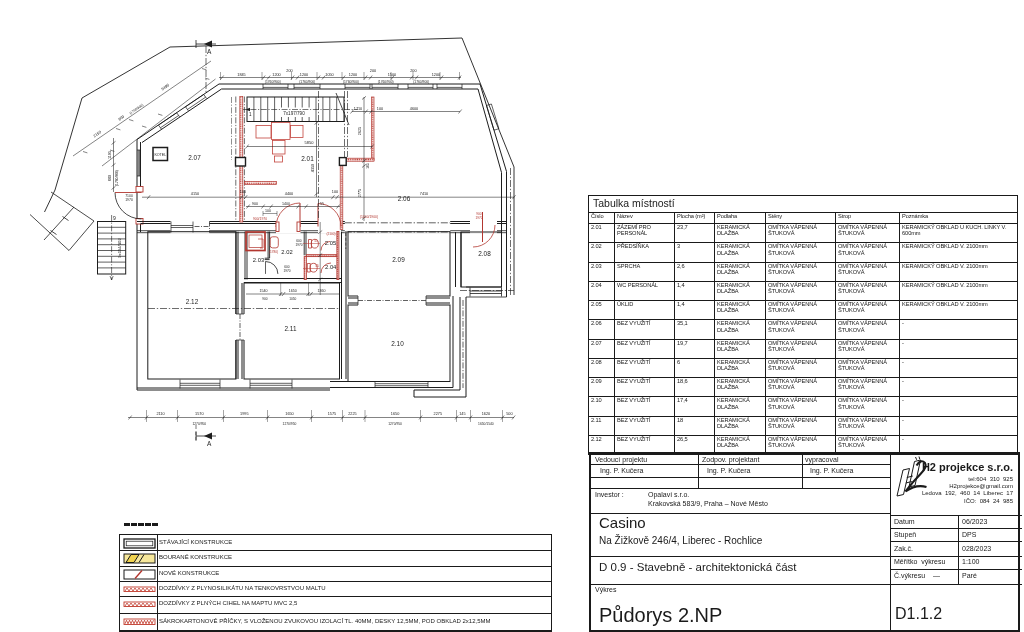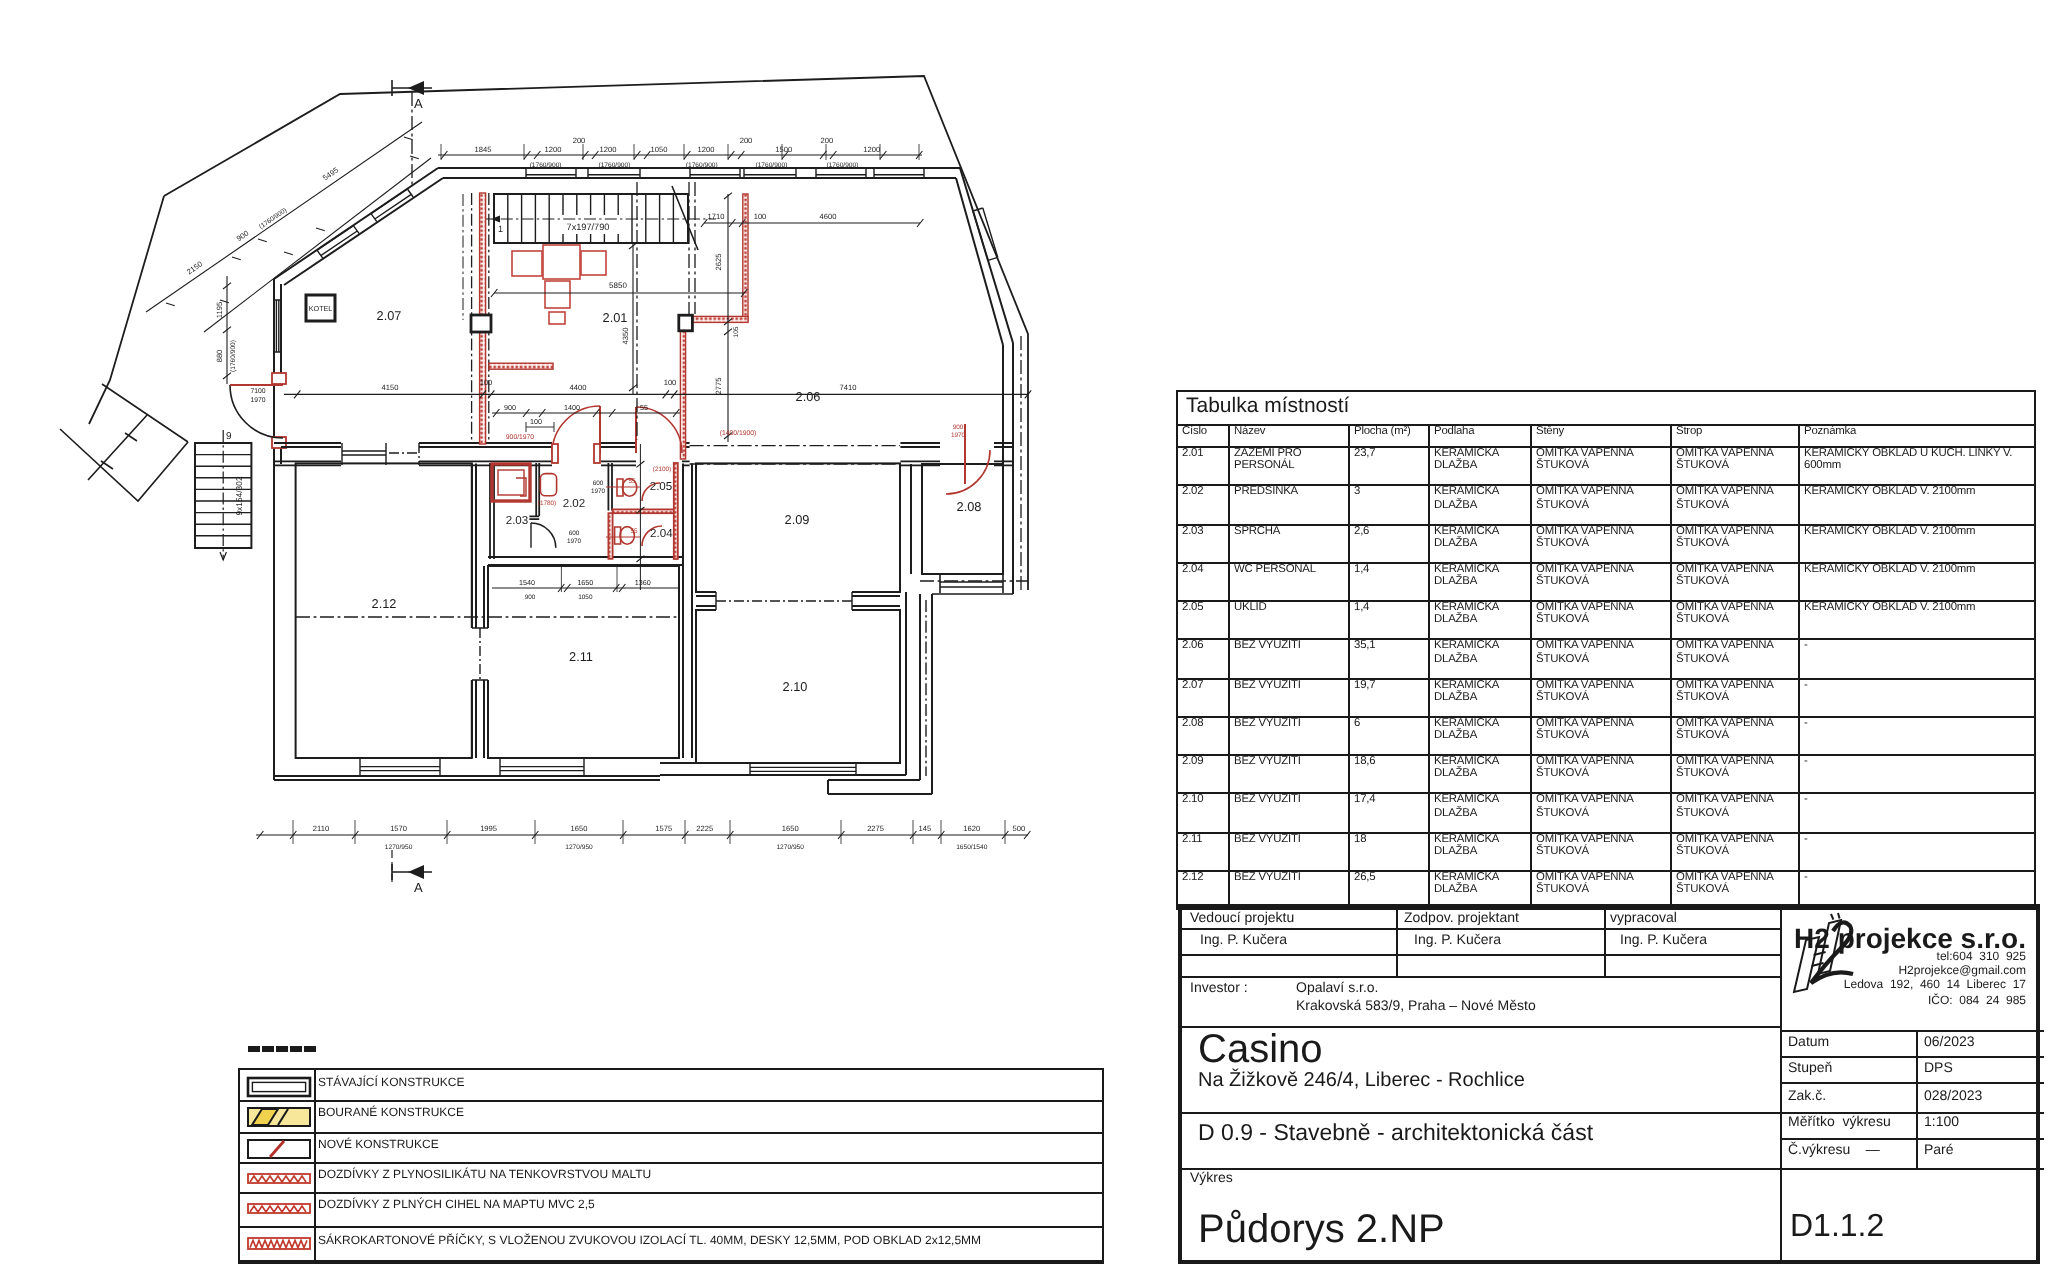--- a/index.html
+++ b/index.html
@@ -606,40 +606,40 @@
   <div class="abs" style="left:111px;top:2px;font-size:7px">Zodpov. projektant</div>
   <div class="abs" style="left:214px;top:2px;font-size:7px">vypracoval</div>
   <div class="abs" style="left:9px;top:13px;font-size:7px">Ing. P. Kučera</div>
   <div class="abs" style="left:116px;top:13px;font-size:7px">Ing. P. Kučera</div>
   <div class="abs" style="left:219px;top:13px;font-size:7px">Ing. P. Kučera</div>
 
   <div class="abs" style="left:4px;top:37px;font-size:7px">Investor :</div>
   <div class="abs" style="left:57px;top:37px;font-size:7px">Opalaví s.r.o.</div>
   <div class="abs" style="left:57px;top:46px;font-size:7px">Krakovská 583/9, Praha – Nové Město</div>
 
-  <div class="abs" style="left:8px;top:60px;font-size:20px">Casino</div>
+  <div class="abs" style="left:8px;top:60px;font-size:15px">Casino</div>
   <div class="abs" style="left:8px;top:81px;font-size:10px">Na Žižkově 246/4, Liberec - Rochlice</div>
 
   <div class="abs" style="left:8px;top:107px;font-size:11.5px">D 0.9 - Stavebně - architektonická část</div>
 
   <div class="abs" style="left:4px;top:132px;font-size:7px">Výkres</div>
 
   <div class="abs" style="left:8px;top:150px;font-size:20px">Půdorys 2.NP</div>
 
   <svg class="abs" style="left:301px;top:2px" width="40" height="44" viewBox="0 0 40 44">
     <g fill="none" stroke="#1a1a1a" stroke-width="1">
       <path d="M5 40 L11 14 L17.5 12.5 L11.5 38.5 Z"></path>
       <path d="M17 31 L22.5 5.5 L28.5 4 L23 29.5 Z"></path>
       <path d="M13.8 27 L19.8 25.5 M14.8 21.5 L20.8 20"></path>
       <path d="M23.5 1 l1.2 2.8 M27 0.5 l0.8 2.8"></path>
     </g>
     <path d="M24.5 9.5 Q29 2.5 33 7 Q35.5 11 28.5 18 Q21 25.5 13.5 35.5 Q24 28 34.5 31" fill="none" stroke="#1a1a1a" stroke-width="2.1"></path>
   </svg>
 
-  <div class="abs" style="left:0;top:7px;width:422px;text-align:right;font-size:14px;font-weight:bold">H2 projekce s.r.o.</div>
+  <div class="abs" style="left:0;top:7px;width:422px;text-align:right;font-size:11px;font-weight:bold">H2 projekce s.r.o.</div>
   <div class="abs" style="left:0;top:21.5px;width:422px;text-align:right;font-size:6px">tel:604&nbsp; 310&nbsp; 925</div>
   <div class="abs" style="left:0;top:28.5px;width:422px;text-align:right;font-size:6px">H2projekce@gmail.com</div>
   <div class="abs" style="left:0;top:36px;width:422px;text-align:right;font-size:6px">Ledova&nbsp; 192,&nbsp; 460&nbsp; 14&nbsp; Liberec&nbsp; 17</div>
   <div class="abs" style="left:0;top:43.5px;width:422px;text-align:right;font-size:6px">IČO:&nbsp; 084&nbsp; 24&nbsp; 985</div>
 
   <div class="abs" style="left:298.5px;top:61px;width:132.5px;height:1px;background:#1a1a1a"></div>
   <div class="abs" style="left:298.5px;top:74px;width:132.5px;height:1px;background:#1a1a1a"></div>
   <div class="abs" style="left:298.5px;top:87px;width:132.5px;height:1px;background:#1a1a1a"></div>
   <div class="abs" style="left:298.5px;top:101.7px;width:132.5px;height:1px;background:#1a1a1a"></div>
   <div class="abs" style="left:298.5px;top:114.6px;width:132.5px;height:1px;background:#1a1a1a"></div>

